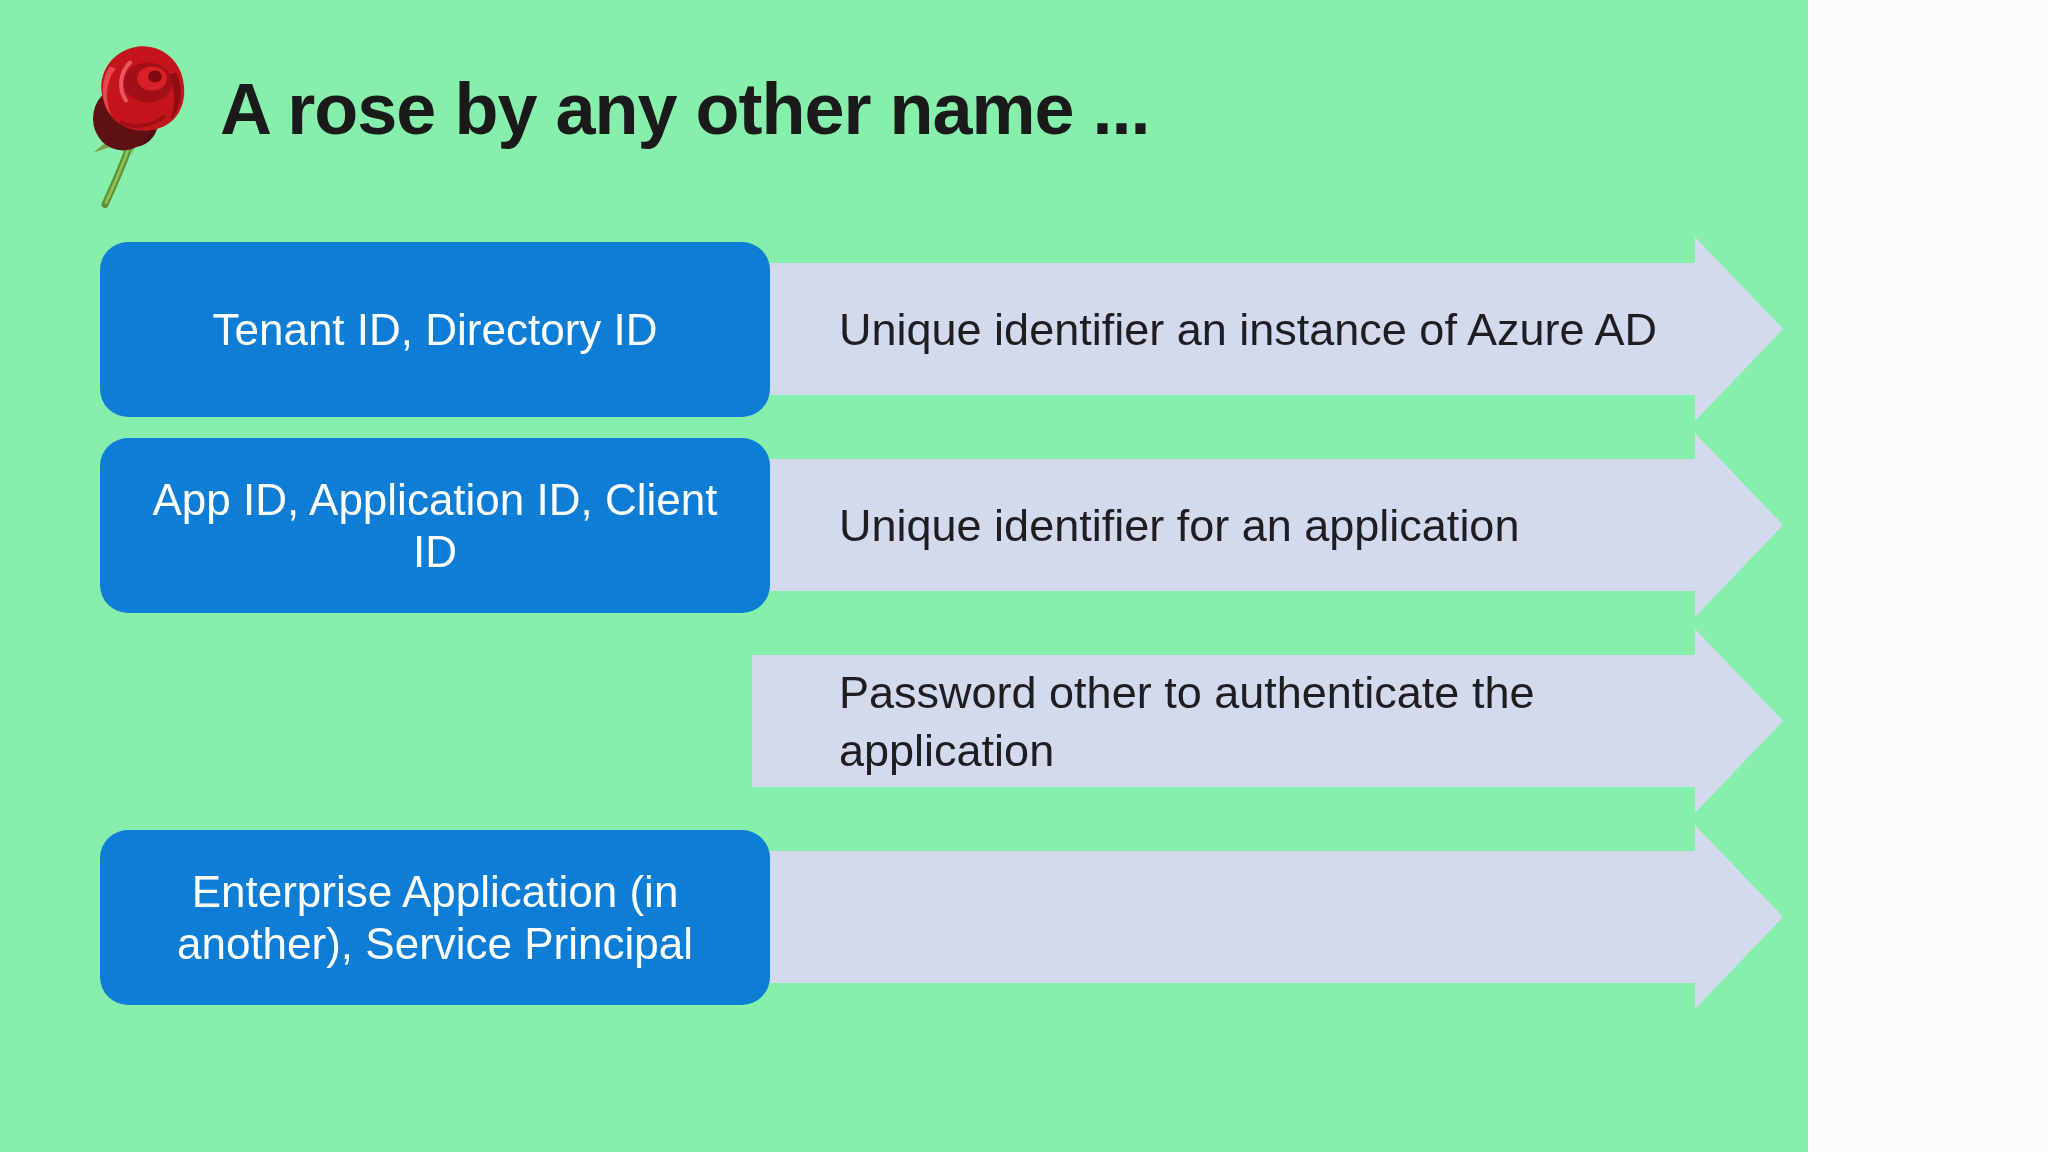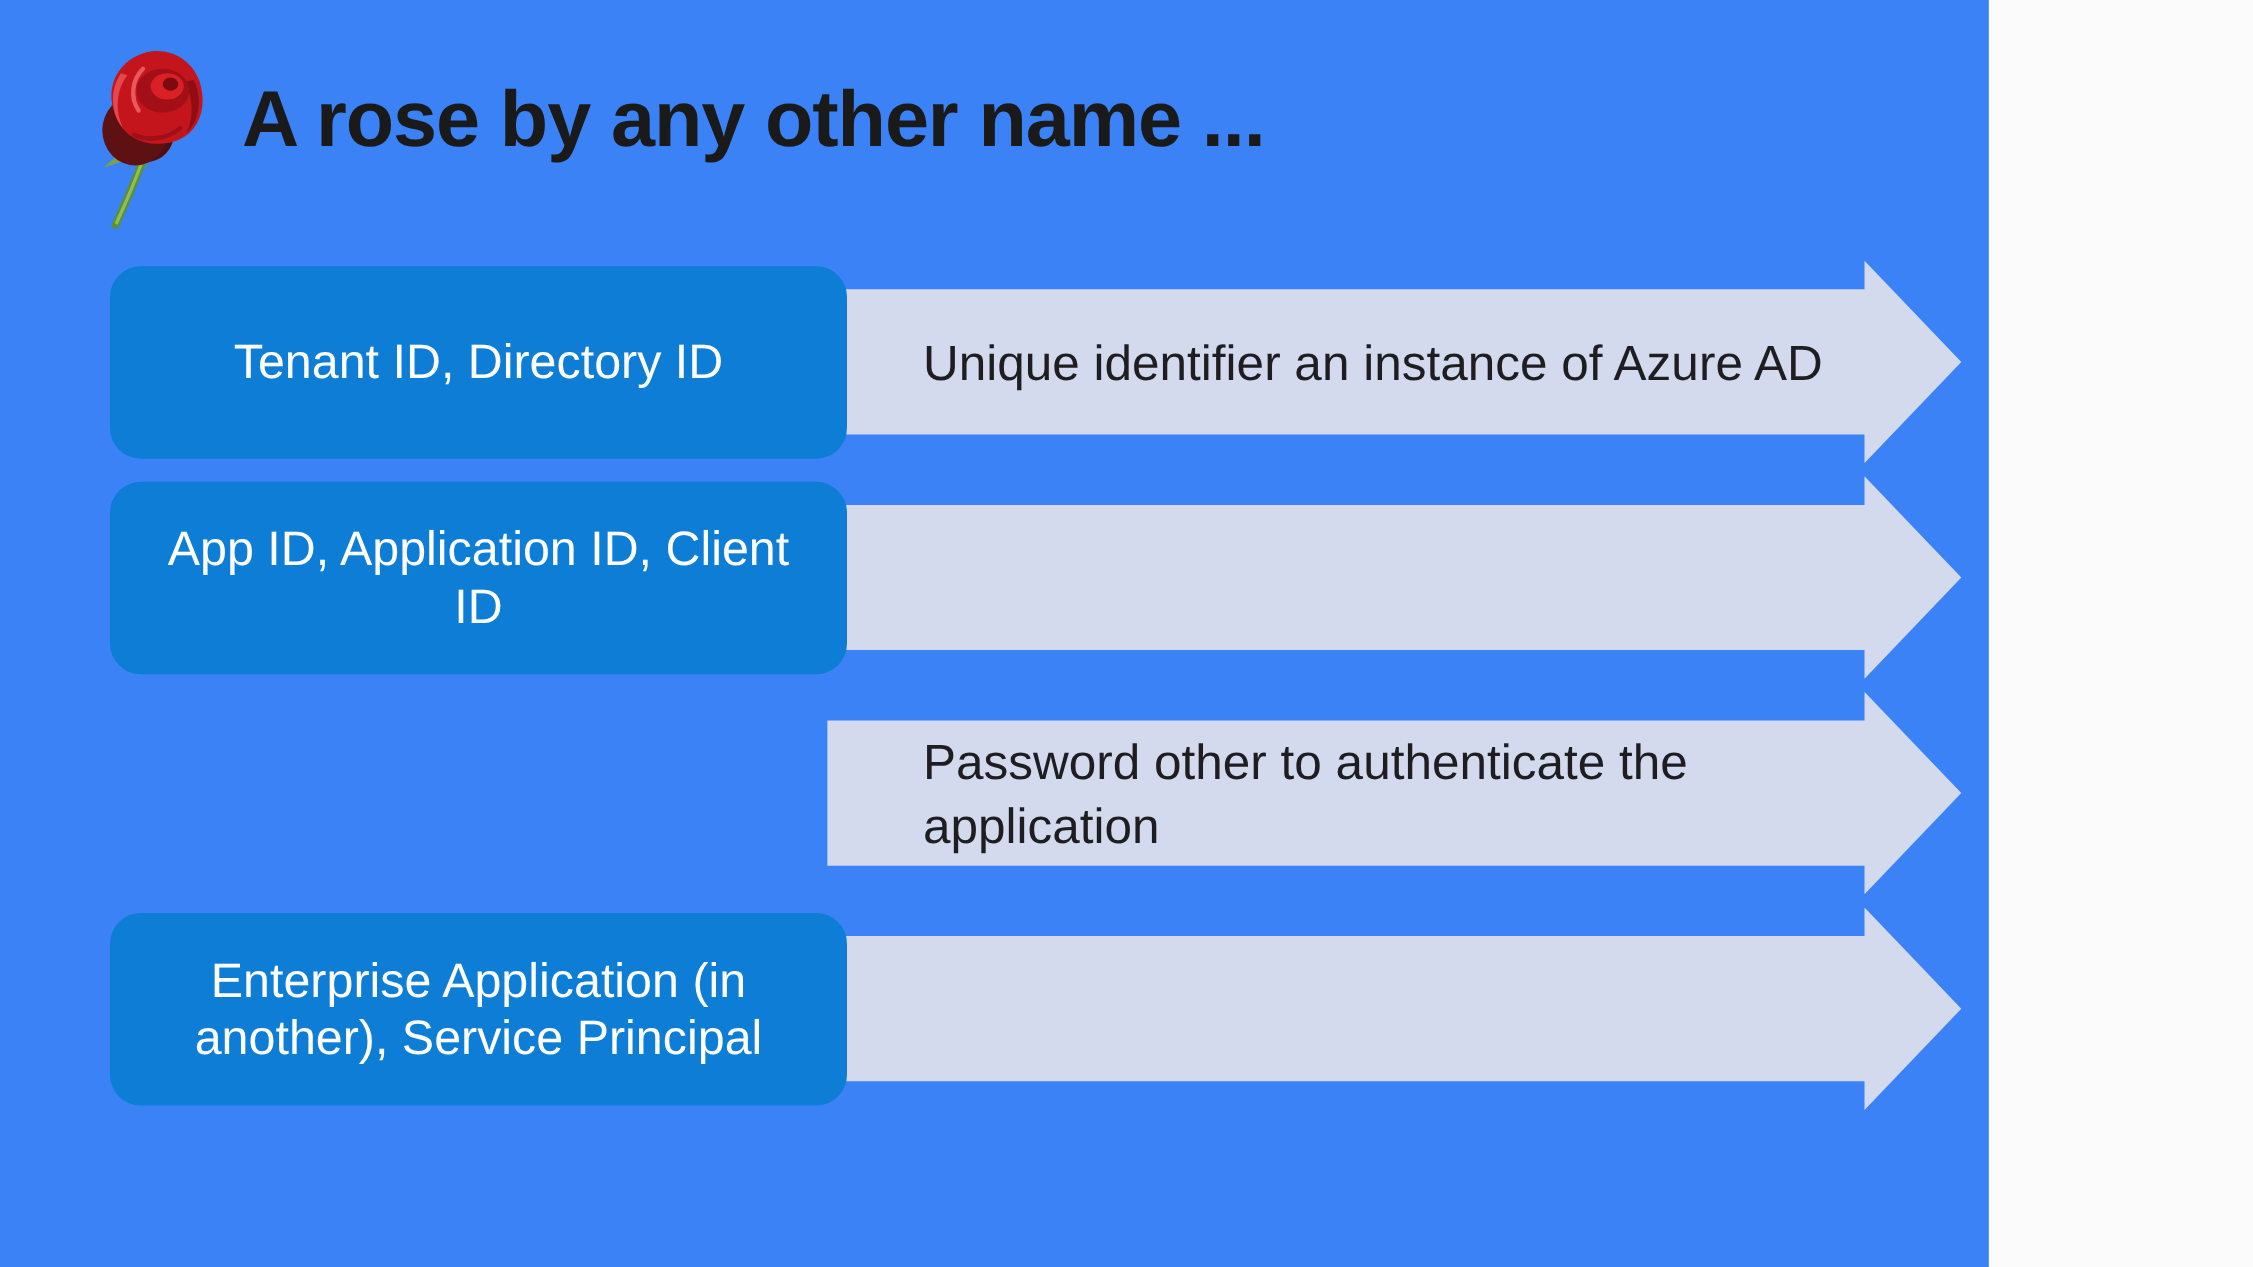--- a/index.html
+++ b/index.html
@@ -5,21 +5,21 @@
   html, body {
     margin: 0;
     padding: 0;
     background: #ffffff;
     font-family: "Liberation Sans", "DejaVu Sans", sans-serif;
   }
   .slide {
     position: relative;
     width: 2048px;
     height: 1152px;
-    background: #3b82f6;
+    background: #86efac;
     overflow: hidden;
   }
   
   .right-tint {
     position: absolute;
     right: 0; top: 0;
     width: 240px; height: 1152px;
     background: #fbfbfc;
   }
   .title {
@@ -114,20 +114,21 @@
       <polygon points="0,26 943,26 943,0 1031,92 943,184 943,158 0,158" fill="#d3daee"></polygon>
     </svg>
     <div class="definition">Unique identifier an instance of Azure AD</div>
     <div class="term-box">Tenant ID, Directory ID</div>
   </div>
 
   <div class="row" style="top:438px">
     <svg class="arrow-svg" viewBox="0 0 1036 184">
       <polygon points="0,26 943,26 943,0 1031,92 943,184 943,158 0,158" fill="#d3daee"></polygon>
     </svg>
+    <div class="definition">Unique identifier for an application</div>
     <div class="term-box">App ID, Application ID, Client ID</div>
   </div>
 
   <div class="row" style="top:634px">
     <svg class="arrow-svg" viewBox="0 0 1036 184">
       <polygon points="0,26 943,26 943,0 1031,92 943,184 943,158 0,158" fill="#d3daee"></polygon>
     </svg>
     <div class="definition">Password other to authenticate the application</div>
   </div>
 

